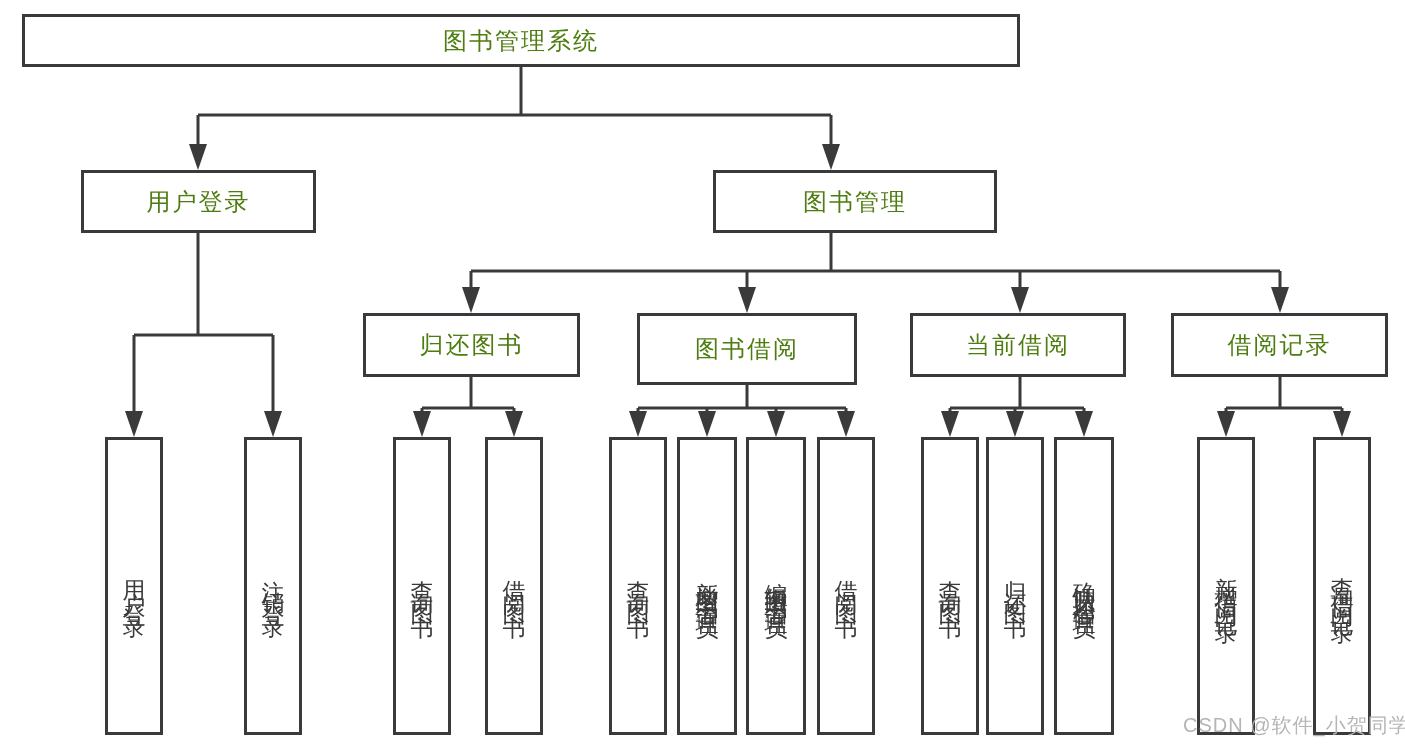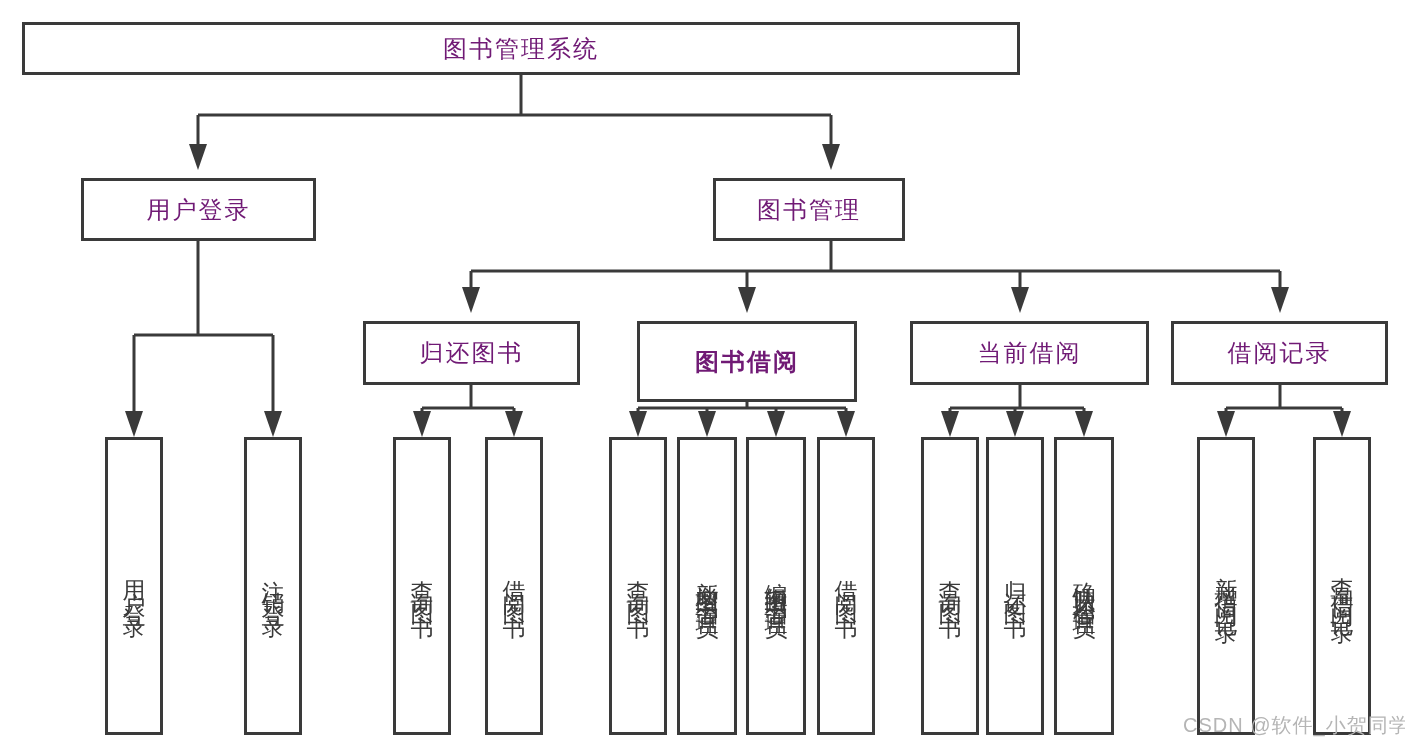--- a/index.html
+++ b/index.html
@@ -5,21 +5,21 @@
   html,body{margin:0;padding:0;background:#ffffff;}
   .canvas{
     position:relative;width:1405px;height:747px;background:#ffffff;overflow:hidden;
     font-family:"Liberation Sans", sans-serif;color:#3a3a3a;
   }
   .svg-layer{position:absolute;left:0;top:0;width:1405px;height:747px;}
   .node{
     position:absolute;box-sizing:border-box;background:#ffffff;border:3px solid #3a3a3a;
     display:flex;align-items:center;justify-content:center;
   }
-  .hnode{font-size:24px;letter-spacing:2px;color:#701a75;white-space:nowrap;margin-top:8px;}
+  .hnode{font-size:24px;letter-spacing:2px;color:#4d7c0f;white-space:nowrap;}
   .root-node{font-size:24px;}
   .leaf{width:58px;top:437px;height:298px;}
   .vtext{
     writing-mode:vertical-rl;text-orientation:mixed;
     font-size:23px;line-height:1;color:#3a3a3a;white-space:nowrap;
   }
   .ls4{letter-spacing:12px;}
   .ls6{letter-spacing:9px;}
   .ls9{letter-spacing:5px;}
   .watermark{
@@ -75,31 +75,31 @@
     </g>
   </svg>
 
   <div class="node hnode root-node" style="left:22px;top:14px;width:998px;height:53px;">
     <span>图书管理系统</span>
   </div>
 
   <div class="node hnode" style="left:81px;top:170px;width:235px;height:63px;">
     <span>用户登录</span>
   </div>
-  <div class="node hnode" style="left:713px;top:170px;width:192px;height:63px;text-align:center;">
+  <div class="node hnode" style="left:713px;top:170px;width:284px;height:63px;text-align:center;">
     <span>图书管理</span>
   </div>
 
   <div class="node hnode" style="left:363px;top:313px;width:217px;height:64px;">
     <span>归还图书</span>
   </div>
-  <div class="node hnode" style="left:637px;top:313px;width:220px;height:81px;font-weight:bold;">
+  <div class="node hnode" style="left:637px;top:313px;width:220px;height:72px;">
     <span>图书借阅</span>
   </div>
-  <div class="node hnode" style="left:910px;top:313px;width:239px;height:64px;">
+  <div class="node hnode" style="left:910px;top:313px;width:216px;height:64px;">
     <span>当前借阅</span>
   </div>
   <div class="node hnode" style="left:1171px;top:313px;width:217px;height:64px;">
     <span>借阅记录</span>
   </div>
 
   <div class="node leaf" style="left:105px;">
     <span class="vtext ls4">用户登录</span>
   </div>
   <div class="node leaf" style="left:244px;">

